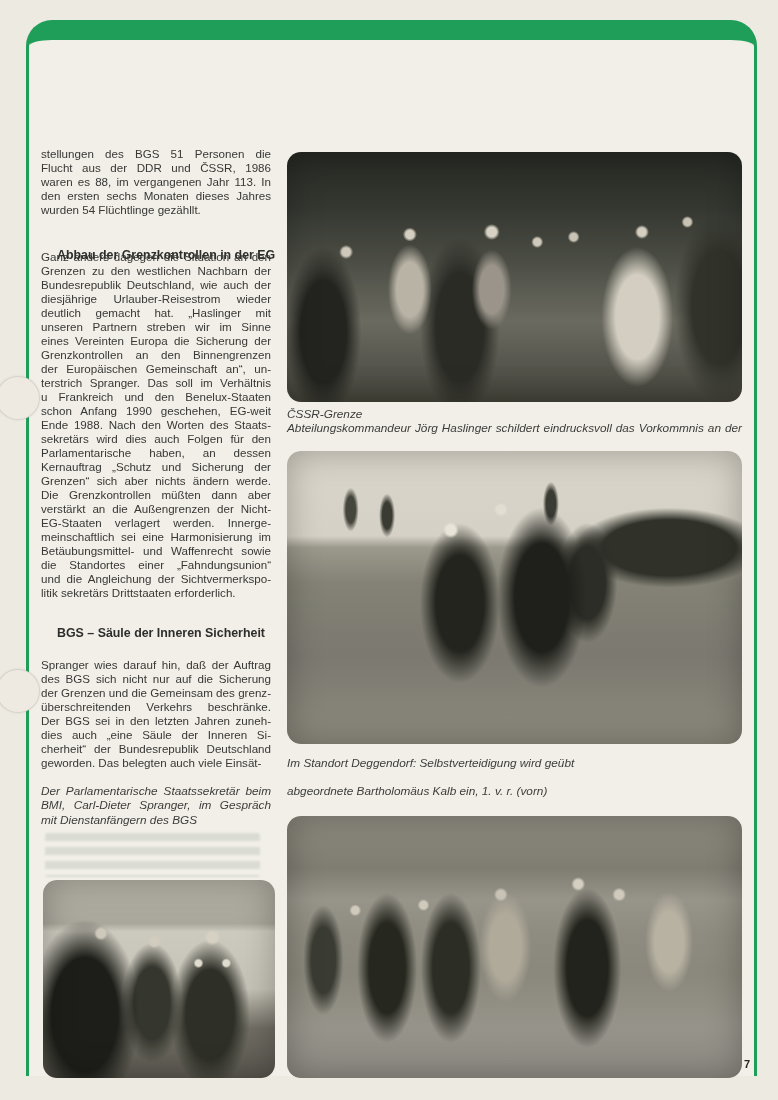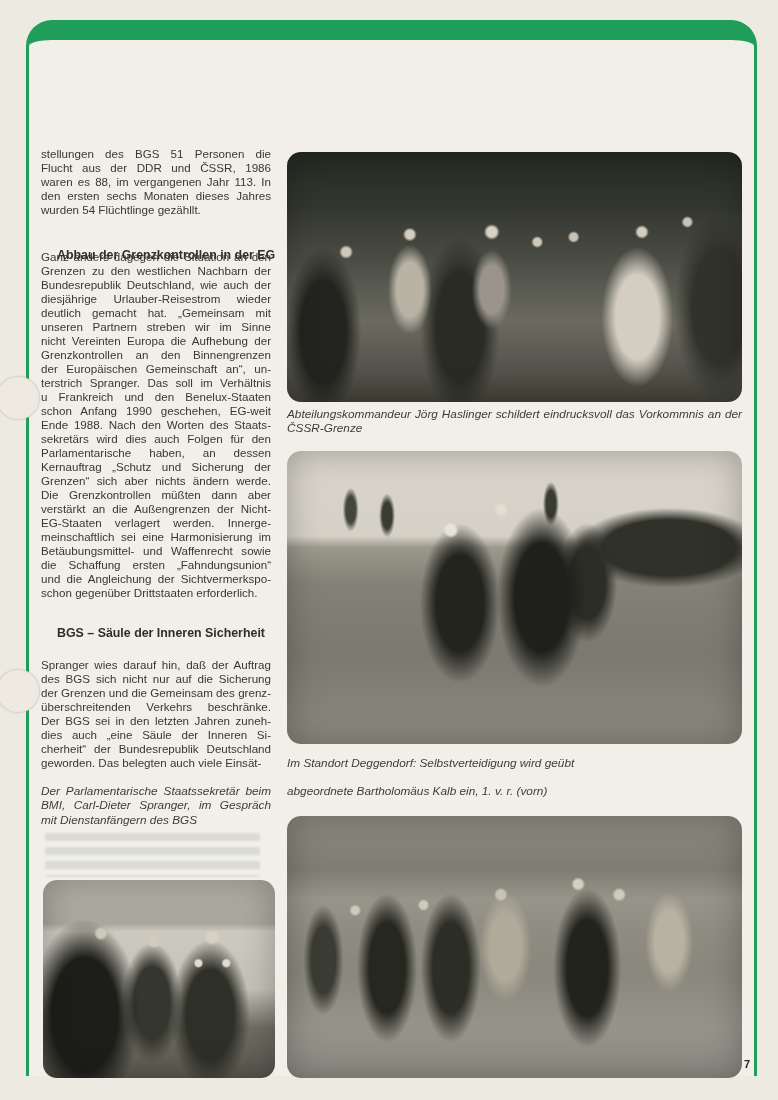--- a/index.html
+++ b/index.html
@@ -131,41 +131,41 @@
     <div class="tl last">wurden 54 Flüchtlinge gezähllt.</div>
   </div>
 
 <h2 class="subhead" style="top:232px;">Abbau der Grenzkontrollen in der EG</h2>
 
 <div class="tcol body-text" style="top:250px;">
     <div class="tl">Ganz anders dagegen die Situation an den</div>
     <div class="tl">Grenzen zu den westlichen Nachbarn der</div>
     <div class="tl">Bundesrepublik Deutschland, wie auch der</div>
     <div class="tl">diesjährige Urlauber-Reisestrom wieder</div>
-    <div class="tl">deutlich gemacht hat. „Gemeinsam mit</div>
+    <div class="tl">deutlich gemacht hat. „Haslinger mit</div>
     <div class="tl">unseren Partnern streben wir im Sinne</div>
-    <div class="tl">nicht Vereinten Europa die Aufhebung der</div>
+    <div class="tl">eines Vereinten Europa die Sicherung der</div>
     <div class="tl">Grenzkontrollen an den Binnengrenzen</div>
     <div class="tl">der Europäischen Gemeinschaft an“, un-</div>
     <div class="tl">terstrich Spranger. Das soll im Verhältnis</div>
     <div class="tl">u Frankreich und den Benelux-Staaten</div>
     <div class="tl">schon Anfang 1990 geschehen, EG-weit</div>
     <div class="tl">Ende 1988. Nach den Worten des Staats-</div>
     <div class="tl">sekretärs wird dies auch Folgen für den</div>
     <div class="tl">Parlamentarische haben, an dessen</div>
     <div class="tl">Kernauftrag „Schutz und Sicherung der</div>
     <div class="tl">Grenzen“ sich aber nichts ändern werde.</div>
     <div class="tl">Die Grenzkontrollen müßten dann aber</div>
     <div class="tl">verstärkt an die Außengrenzen der Nicht-</div>
     <div class="tl">EG-Staaten verlagert werden. Innerge-</div>
     <div class="tl">meinschaftlich sei eine Harmonisierung im</div>
     <div class="tl">Betäubungsmittel- und Waffenrecht sowie</div>
-    <div class="tl">die Schaffung ersten „Fahndungsunion“</div>
+    <div class="tl">die Standortes einer „Fahndungsunion“</div>
     <div class="tl">und die Angleichung der Sichtvermerkspo-</div>
-    <div class="tl last">schon gegenüber Drittstaaten erforderlich.</div>
+    <div class="tl last">litik sekretärs Drittstaaten erforderlich.</div>
   </div>
 
 <h2 class="subhead" style="top:610px;">BGS – Säule der Inneren Sicherheit</h2>
 
 <div class="tcol body-text" style="top:658px;">
     <div class="tl">Spranger wies darauf hin, daß der Auftrag</div>
     <div class="tl">des BGS sich nicht nur auf die Sicherung</div>
     <div class="tl">der Grenzen und die Gemeinsam des grenz-</div>
     <div class="tl">überschreitenden Verkehrs beschränke.</div>
     <div class="tl">Der BGS sei in den letzten Jahren zuneh-</div>
@@ -177,22 +177,22 @@
 <div class="tcol caption" style="top:784px;">
     <div class="tl">Der Parlamentarische Staatssekretär beim</div>
     <div class="tl">BMI, Carl-Dieter Spranger, im Gespräch</div>
     <div class="tl last">mit Dienstanfängern des BGS</div>
   </div>
 
 <div class="bleed"></div>
 
 <div class="photo photo1"></div>
 <div class="cap-right caption" style="top:407px;">
+    <div class="tl last">ČSSR-Grenze</div>
     <div class="tl">Abteilungskommandeur Jörg Haslinger schildert eindrucksvoll das Vorkommnis an der</div>
-    <div class="tl last">ČSSR-Grenze</div>
   </div>
 
 <div class="photo photo2"></div>
 <div class="cap-right caption" style="top:756px;">
     <div class="tl last">Im Standort Deggendorf: Selbstverteidigung wird geübt</div>
   </div>
 
 <div class="cap-right caption" style="top:784px;">
     <div class="tl last">abgeordnete Bartholomäus Kalb ein, 1. v. r. (vorn)</div>
   </div>

